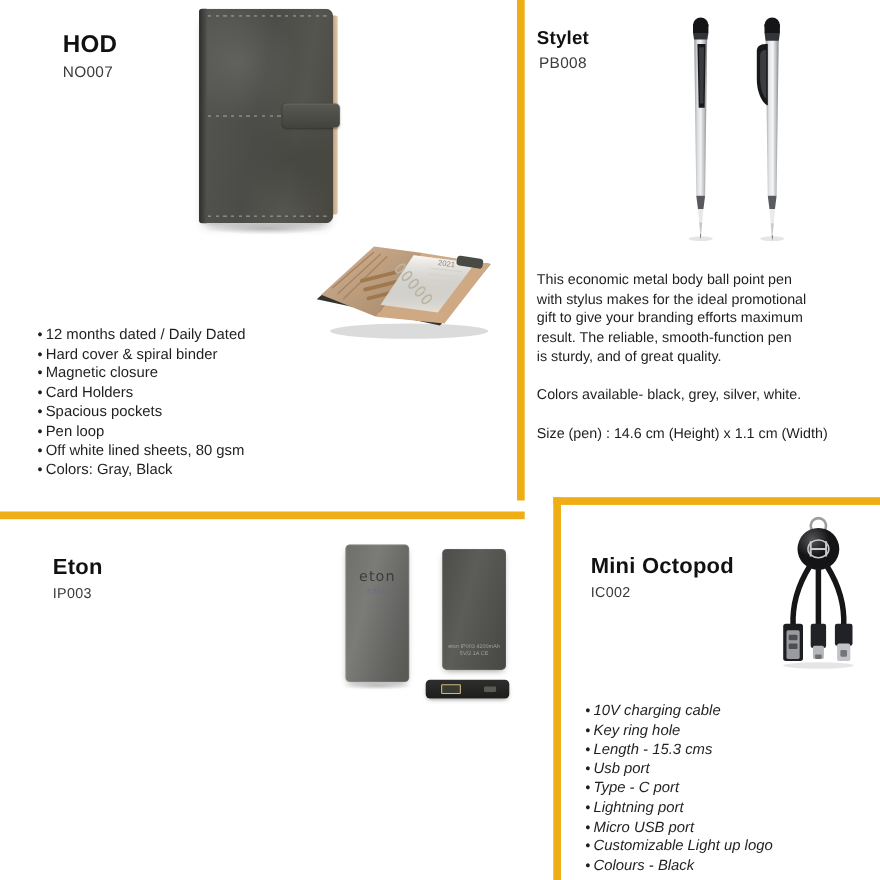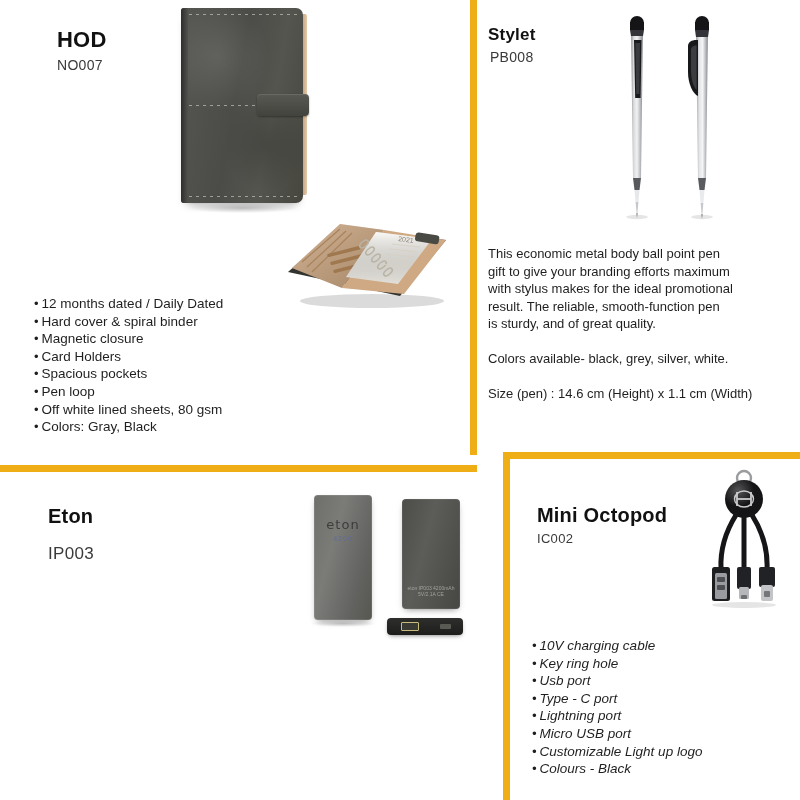--- a/index.html
+++ b/index.html
@@ -43,21 +43,21 @@
   #hod-head .prod-code { font-size: 14px; margin-top: 4px; }
 
   
   #stylet-head { position: absolute; left: 11px; top: 25px; }
   #stylet-head .prod-name { font-size: 17px; }
   #stylet-head .prod-code { font-size: 14px; margin-top: 4px; text-align: center; }
 
   
   #eton-head { position: absolute; left: 48px; top: 33px; }
   #eton-head .prod-name { font-size: 20px; }
-  #eton-head .prod-code { font-size: 17px; margin-top: 16px; }
+  #eton-head .prod-code { font-size: 13px; margin-top: 4px; }
 
   
   #octopod-head { position: absolute; left: 27px; top: 45px; }
   #octopod-head .prod-name { font-size: 20px; }
   #octopod-head .prod-code { font-size: 13px; margin-top: 4px; }
 
   
   ul.spec { list-style: none; }
   ul.spec li {
     font-size: 13.5px;
@@ -336,22 +336,22 @@
           <path d="M99 20 L113 20 L112 27 L100 27 Z" fill="#33343a"></path>
 
           <path d="M92 36 C92 32 96 30 100 30 L102 30 L102 86 C97 84 92 74 92 62 Z" fill="#17181a"></path>
           <path d="M95 40 C95 37 97.5 35.5 100 35.5 L100.6 35.5 L100.6 80 C97.5 77 95 70 95 60 Z" fill="#3c3d41"></path>
         </g>
       </svg>
     </div>
 
     <div id="stylet-copy">
       <p>This economic metal body ball point pen</p>
+      <p>with stylus makes for the ideal promotional</p>
       <p>gift to give your branding efforts maximum</p>
-      <p>with stylus makes for the ideal promotional</p>
       <p>result. The reliable, smooth-function pen</p>
       <p>is sturdy, and of great quality.</p>
       <p class="gap-top">Colors available- black, grey, silver, white.</p>
       <p class="gap-top nowrap">Size (pen) : 14.6 cm (Height) x 1.1 cm (Width)</p>
     </div>
   </div>
 
   <div class="panel" id="panel-eton">
     <div id="eton-head">
       <div class="prod-name">Eton</div>
@@ -426,20 +426,21 @@
             <stop offset="0%" stop-color="rgba(255,255,255,.28)"></stop>
             <stop offset="60%" stop-color="rgba(255,255,255,0)"></stop>
           </radialGradient>
         </defs>
       </svg>
     </div>
 
     <ul class="spec" id="octopod-specs">
       <li>10V charging cable</li>
       <li>Key ring hole</li>
+      <li>Length - 15.3 cms</li>
       <li>Usb port</li>
       <li>Type - C port</li>
       <li>Lightning port</li>
       <li>Micro USB port</li>
       <li>Customizable Light up logo</li>
       <li>Colours - Black</li>
     </ul>
   </div>
 
 </div>

